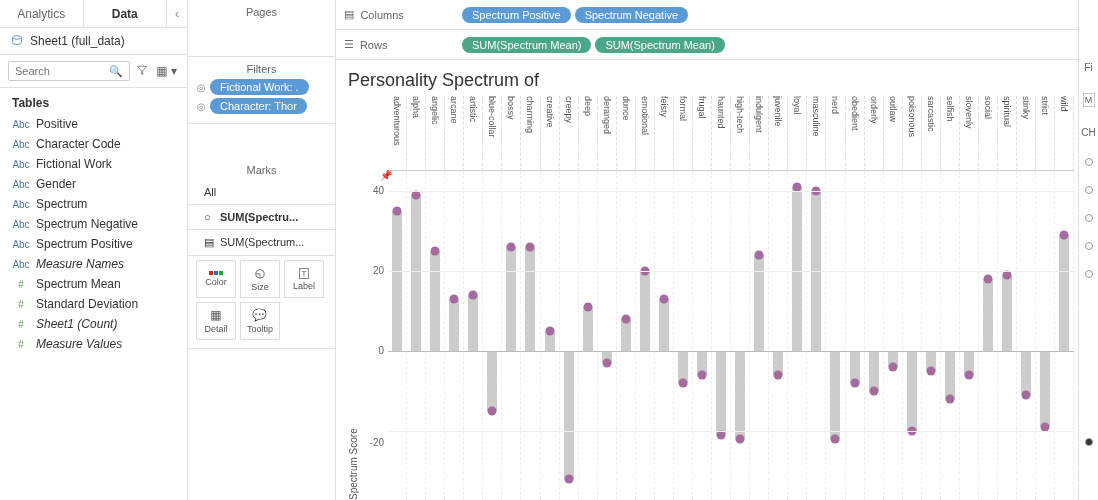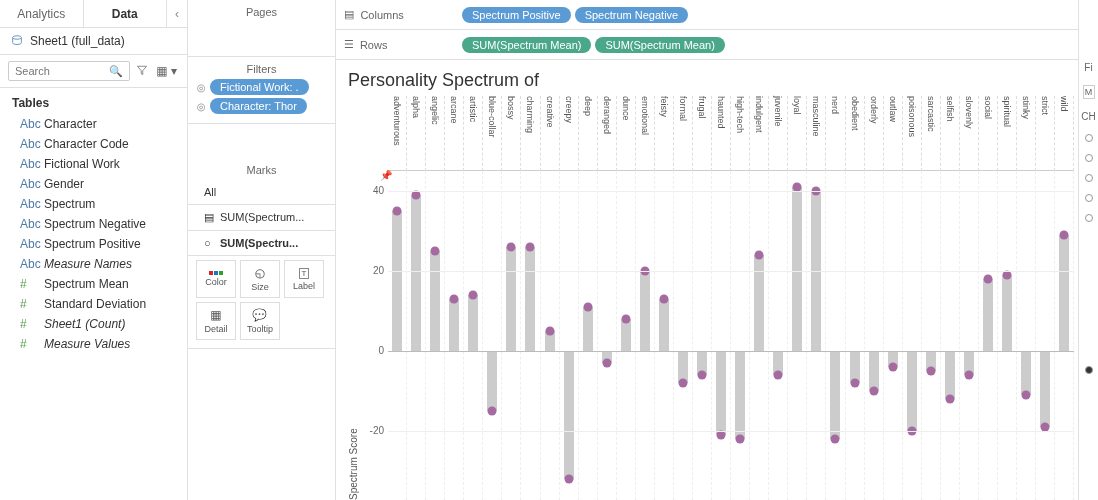--- a/index.html
+++ b/index.html
@@ -15,21 +15,21 @@
 .datasource-row { display: flex; align-items: center; padding: 6px 10px; gap: 6px; border-bottom: 1px solid #e0e0e0; }
 .ds-icon { width: 14px; height: 14px; }
 .search-row { display: flex; align-items: center; padding: 6px 8px; gap: 4px; border-bottom: 1px solid #e0e0e0; }
 .search-box { flex: 1; display: flex; align-items: center; border: 1px solid #ccc; border-radius: 2px; padding: 2px 6px; height: 20px; }
 .search-box input { border: none; outline: none; width: 100%; font-size: 11px; }
 .search-box .mag { color: #999; font-size: 11px; }
 .filter-icon, .view-icon { color: #666; cursor: pointer; padding: 0 2px; }
 .tables-header { padding: 8px 12px 4px; font-weight: 700; font-size: 12px; }
 .field-list { padding: 0 4px; }
 .field-item { display: flex; align-items: center; padding: 3px 8px; gap: 6px; cursor: pointer; }
-.type-icon { font-size: 12px; color: #4e79a7; width: 18px; text-align: left; margin-left: 8px; }
+.type-icon { font-size: 10px; color: #4e79a7; width: 18px; text-align: center; }
 .type-icon.measure { color: #59a14f; }
 .field-item span.name { font-size: 12px; }
 .field-item span.italic { font-style: italic; }
 
 
 .shelf-panel { width: 148px; border-right: 1px solid #e0e0e0; display: flex; flex-direction: column; }
 .shelf-section { border-bottom: 1px solid #e0e0e0; padding: 6px 8px; text-align: center; }
 .shelf-title { font-size: 11px; color: #666; margin-bottom: 4px; }
 .shelf-empty { height: 28px; }
 .pill-row { display: flex; align-items: center; gap: 4px; margin: 3px 0; }
@@ -67,21 +67,21 @@
 .x-cat { flex: 1; position: relative; display: flex; align-items: flex-start; justify-content: center; border-right: 1px dashed #ddd; }
 .x-cat .lbl { writing-mode: vertical-rl; font-size: 9px; color: #555; }
 .bars { position: absolute; top: 0; left: 0; right: 0; bottom: 0; display: flex; }
 .bar-col { flex: 1; position: relative; border-right: 1px dashed #eee; }
 .bar { position: absolute; left: 50%; transform: translateX(-50%); width: 10px; background: #ccc; }
 .dot { position: absolute; left: 50%; transform: translate(-50%, -50%); width: 9px; height: 9px; border-radius: 50%; background: #a56ba0; }
 .gridline { position: absolute; left: 0; right: 0; border-top: 1px solid #eee; }
 .pin { position: absolute; left: -8px; top: -1px; font-size: 10px; color: #888; }
 
 
-.right-strip { width: 20px; border-left: 1px solid #e0e0e0; display: flex; flex-direction: column; align-items: center; padding-top: 62px; gap: 12px; font-size: 10px; color: #666; }
+.right-strip { width: 20px; border-left: 1px solid #e0e0e0; display: flex; flex-direction: column; align-items: center; padding-top: 62px; gap: 20px; font-size: 10px; color: #666; }
 .right-strip .r-label { font-size: 10px; }
 .right-strip .r-box { width: 12px; height: 14px; border: 1px solid #ccc; }
 .right-strip .r-radio { width: 8px; height: 8px; border: 1px solid #999; border-radius: 50%; }
 .right-strip .r-radio.filled { background: #333; }
 </style>
 </head>
 <body>
 
 <div class="left-panel">
   <div class="tabs">
@@ -105,21 +105,21 @@
       <svg width="12" height="12" viewBox="0 0 16 16">
           <path d="M2 3 h12 l-5 6 v5 l-2 -1 v-4 z" fill="none" stroke="#666" stroke-width="1"></path>
         </svg>
     </span>
     <span class="view-icon">▦ ▾</span>
   </div>
   <div class="tables-header">Tables</div>
   <div class="field-list" id="field-list">
       <div class="field-item">
         <span class="type-icon ">Abc</span>
-        <span class="name ">Character</span>
+        <span class="name ">Positive</span>
       </div>
       <div class="field-item">
         <span class="type-icon ">Abc</span>
         <span class="name ">Character Code</span>
       </div>
       <div class="field-item">
         <span class="type-icon ">Abc</span>
         <span class="name ">Fictional Work</span>
       </div>
       <div class="field-item">
@@ -177,22 +177,22 @@
           <span class="pill-handle">◎</span>
           <span class="pill">Character: Thor</span>
         </div>
       </div>
   </div>
   <div class="marks-box">
     <div class="shelf-section" style="border-bottom:none;padding-bottom:0">
       <div class="shelf-title">Marks</div>
     </div>
     <div class="marks-tab">All</div>
+    <div class="marks-tab selected"><span class="shape-icon">○</span><span>SUM(Spectru...</span></div>
     <div class="marks-tab"><span class="shape-icon">▤</span><span>SUM(Spectrum...</span></div>
-    <div class="marks-tab selected"><span class="shape-icon">○</span><span>SUM(Spectru...</span></div>
     <div class="mark-buttons">
       <div class="mark-btn">
           <span class="mi" style="display:flex;gap:1px">
             <span style="width:4px;height:4px;background:#d62728"></span>
             <span style="width:4px;height:4px;background:#1f77b4"></span>
             <span style="width:4px;height:4px;background:#2ca02c"></span>
           </span>
           <span>Color</span>
         </div>
       <div class="mark-btn">
@@ -238,21 +238,21 @@
   </div>
 
   <div class="chart-wrap">
     <div class="chart-title">Personality Spectrum of</div>
     <div class="chart">
       <div class="y-axis-title">Spectrum Score</div>
       <div class="y-axis" id="y-axis">
           <div class="y-tick" style="top: 95px;">40</div>
           <div class="y-tick" style="top: 175px;">20</div>
           <div class="y-tick" style="top: 255px;">0</div>
-          <div class="y-tick" style="top: 335px;">-20</div>
+          <div class="y-tick" style="top: 347px;">-20</div>
         </div>
       <div class="plot-box" id="plot">
         <span class="pin">📌</span>
         <div class="x-cats" id="xcats">
             <div class="x-cat">
               <span class="lbl">adventurous</span>
             </div>
             <div class="x-cat">
               <span class="lbl">alpha</span>
             </div>

